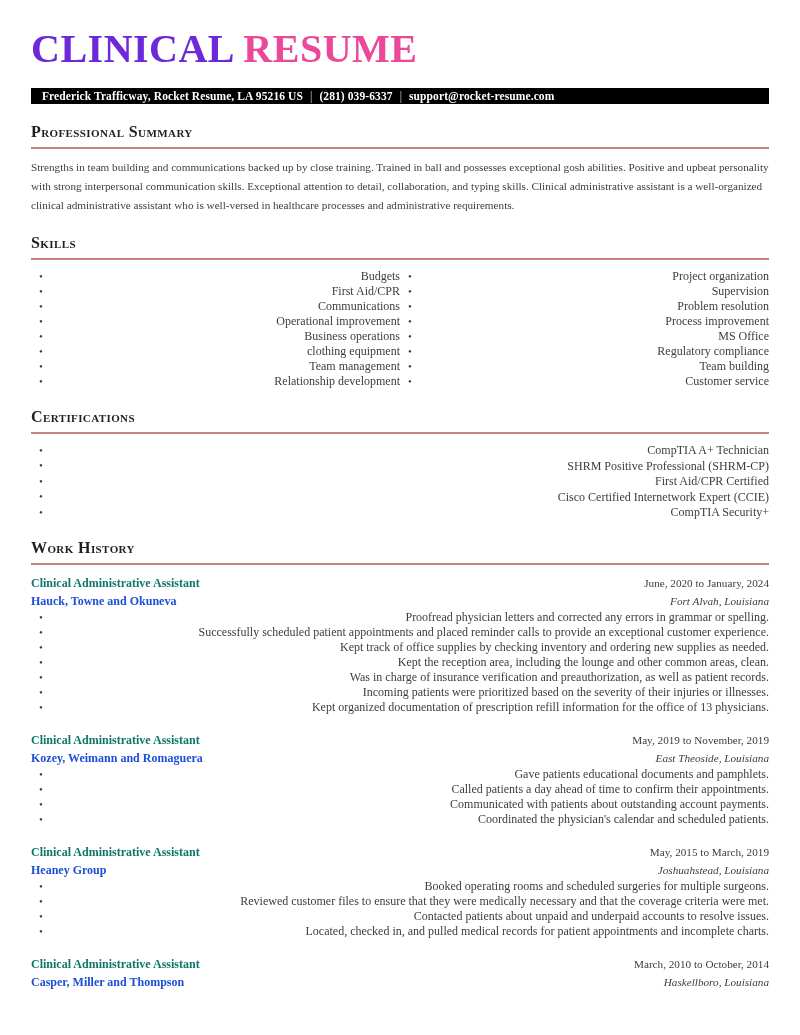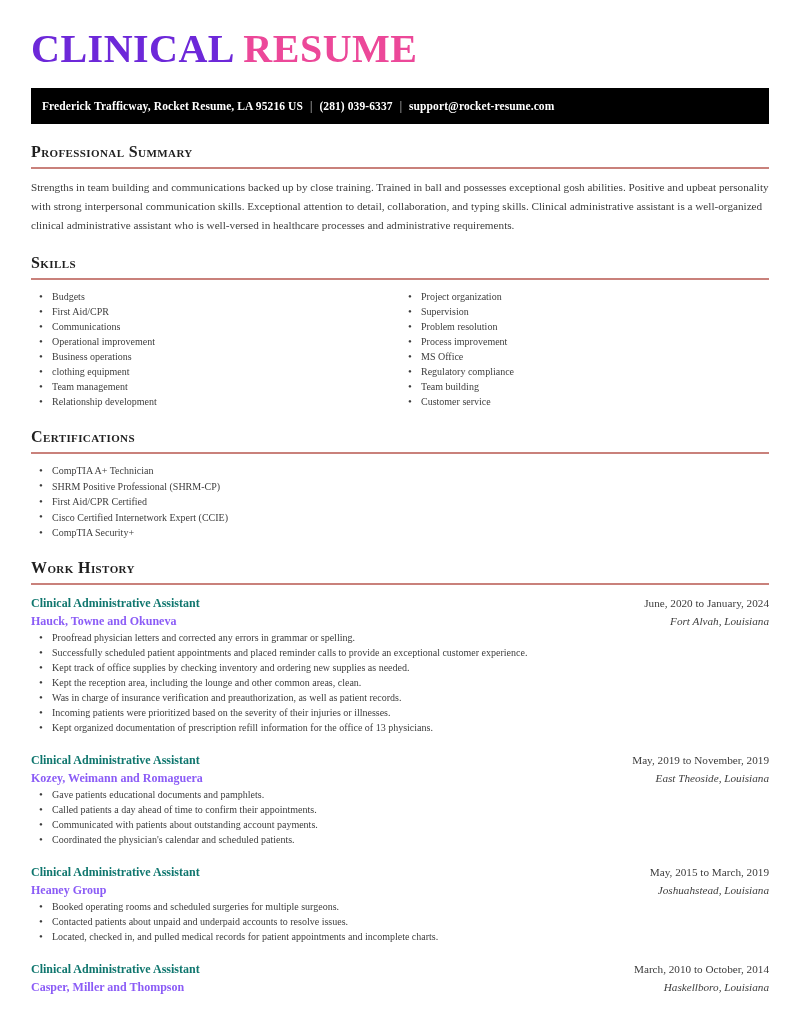--- a/index.html
+++ b/index.html
@@ -38,21 +38,21 @@
     margin: 0;
     white-space: nowrap;
   }
   .title-primary { color: #6d28d9; }
   .title-accent  { color: #ec4899; margin-top: 12px; }
 
   
   .contact-bar {
     background: #000000;
     color: #ffffff;
-    height: 36px;
+    height: 16px;
     margin-top: 14px;
     display: flex;
     align-items: center;
     padding: 0 11px;
     box-sizing: border-box;
     text-align: right;
   }
   .contact-inner {
     font-size: 11.5px;
     font-weight: 700;
@@ -97,24 +97,25 @@
 
   
   ul.bullets {
     list-style: none;
     margin: 0;
     padding: 0;
   }
   ul.bullets li {
     position: relative;
     padding-left: 21px;
-    font-size: 10px;
+    font-size: 12px;
     line-height: 15px;
     margin-bottom: 0;
     color: #3d3d3d;
+    text-align: right;
   }
   ul.bullets li::before {
     content: "\2022";
     position: absolute;
     left: 8px;
     top: -0.5px;
     font-size: 11px;
     color: #3d3d3d;
   }
   .skills-grid {
@@ -142,21 +143,21 @@
   }
   .job-dates {
     font-size: 11.2px;
     font-weight: 400;
     color: #3d3d3d;
     white-space: nowrap;
   }
   .job-company {
     font-size: 12px;
     font-weight: 700;
-    color: #8b5cf6;
+    color: #1d4ed8;
   }
   .job-location {
     font-size: 11.2px;
     font-style: italic;
     color: #3d3d3d;
     white-space: nowrap;
   }
   .job-bullets { margin-top: 7px; }
   .job-bullets li { margin-bottom: 1.5px; }
 </style>
@@ -270,20 +271,21 @@
         <div class="job-row">
           <span class="job-title">Clinical Administrative Assistant</span>
           <span class="job-dates">May, 2015 to March, 2019</span>
         </div>
         <div class="job-row">
           <span class="job-company">Heaney Group</span>
           <span class="job-location">Joshuahstead, Louisiana</span>
         </div>
         <ul class="bullets job-bullets">
           <li>Booked operating rooms and scheduled surgeries for multiple surgeons.</li>
+          <li>Reviewed customer files to ensure that they were medically necessary and that the coverage criteria were met.</li>
           <li>Contacted patients about unpaid and underpaid accounts to resolve issues.</li>
           <li>Located, checked in, and pulled medical records for patient appointments and incomplete charts.</li>
         </ul>
       </div>
 
       <div class="job">
         <div class="job-row">
           <span class="job-title">Clinical Administrative Assistant</span>
           <span class="job-dates">March, 2010 to October, 2014</span>
         </div>

